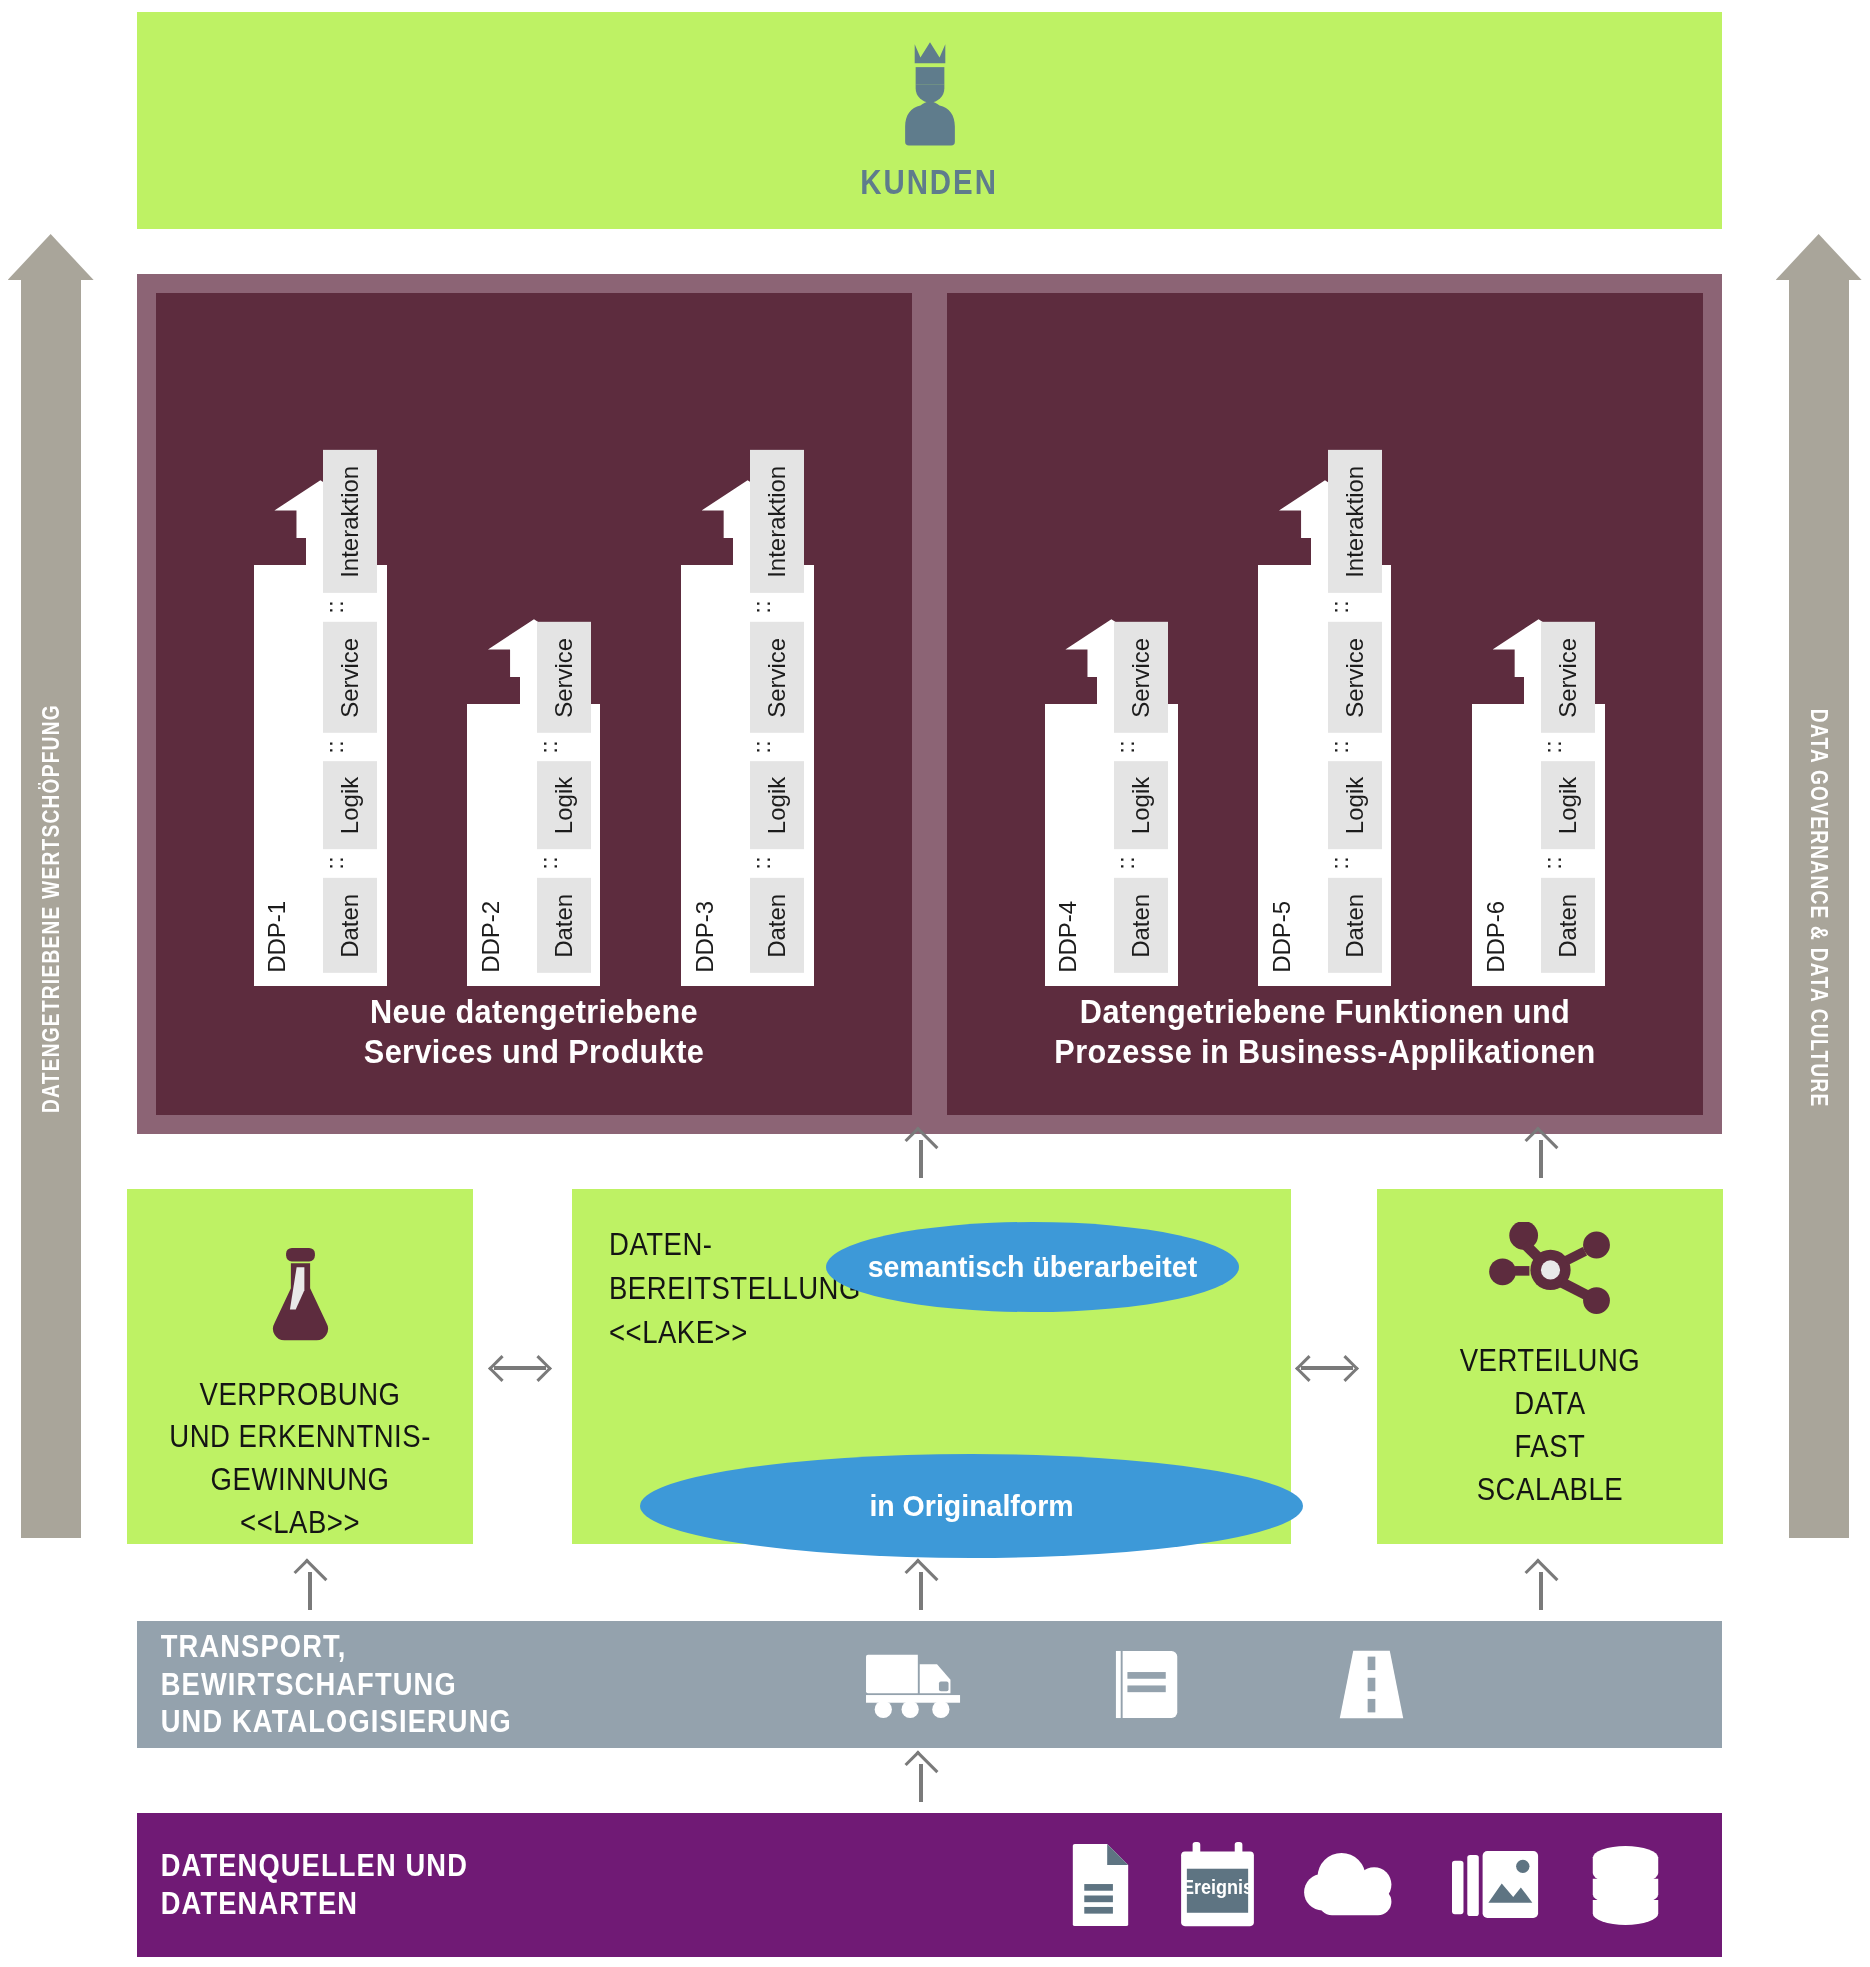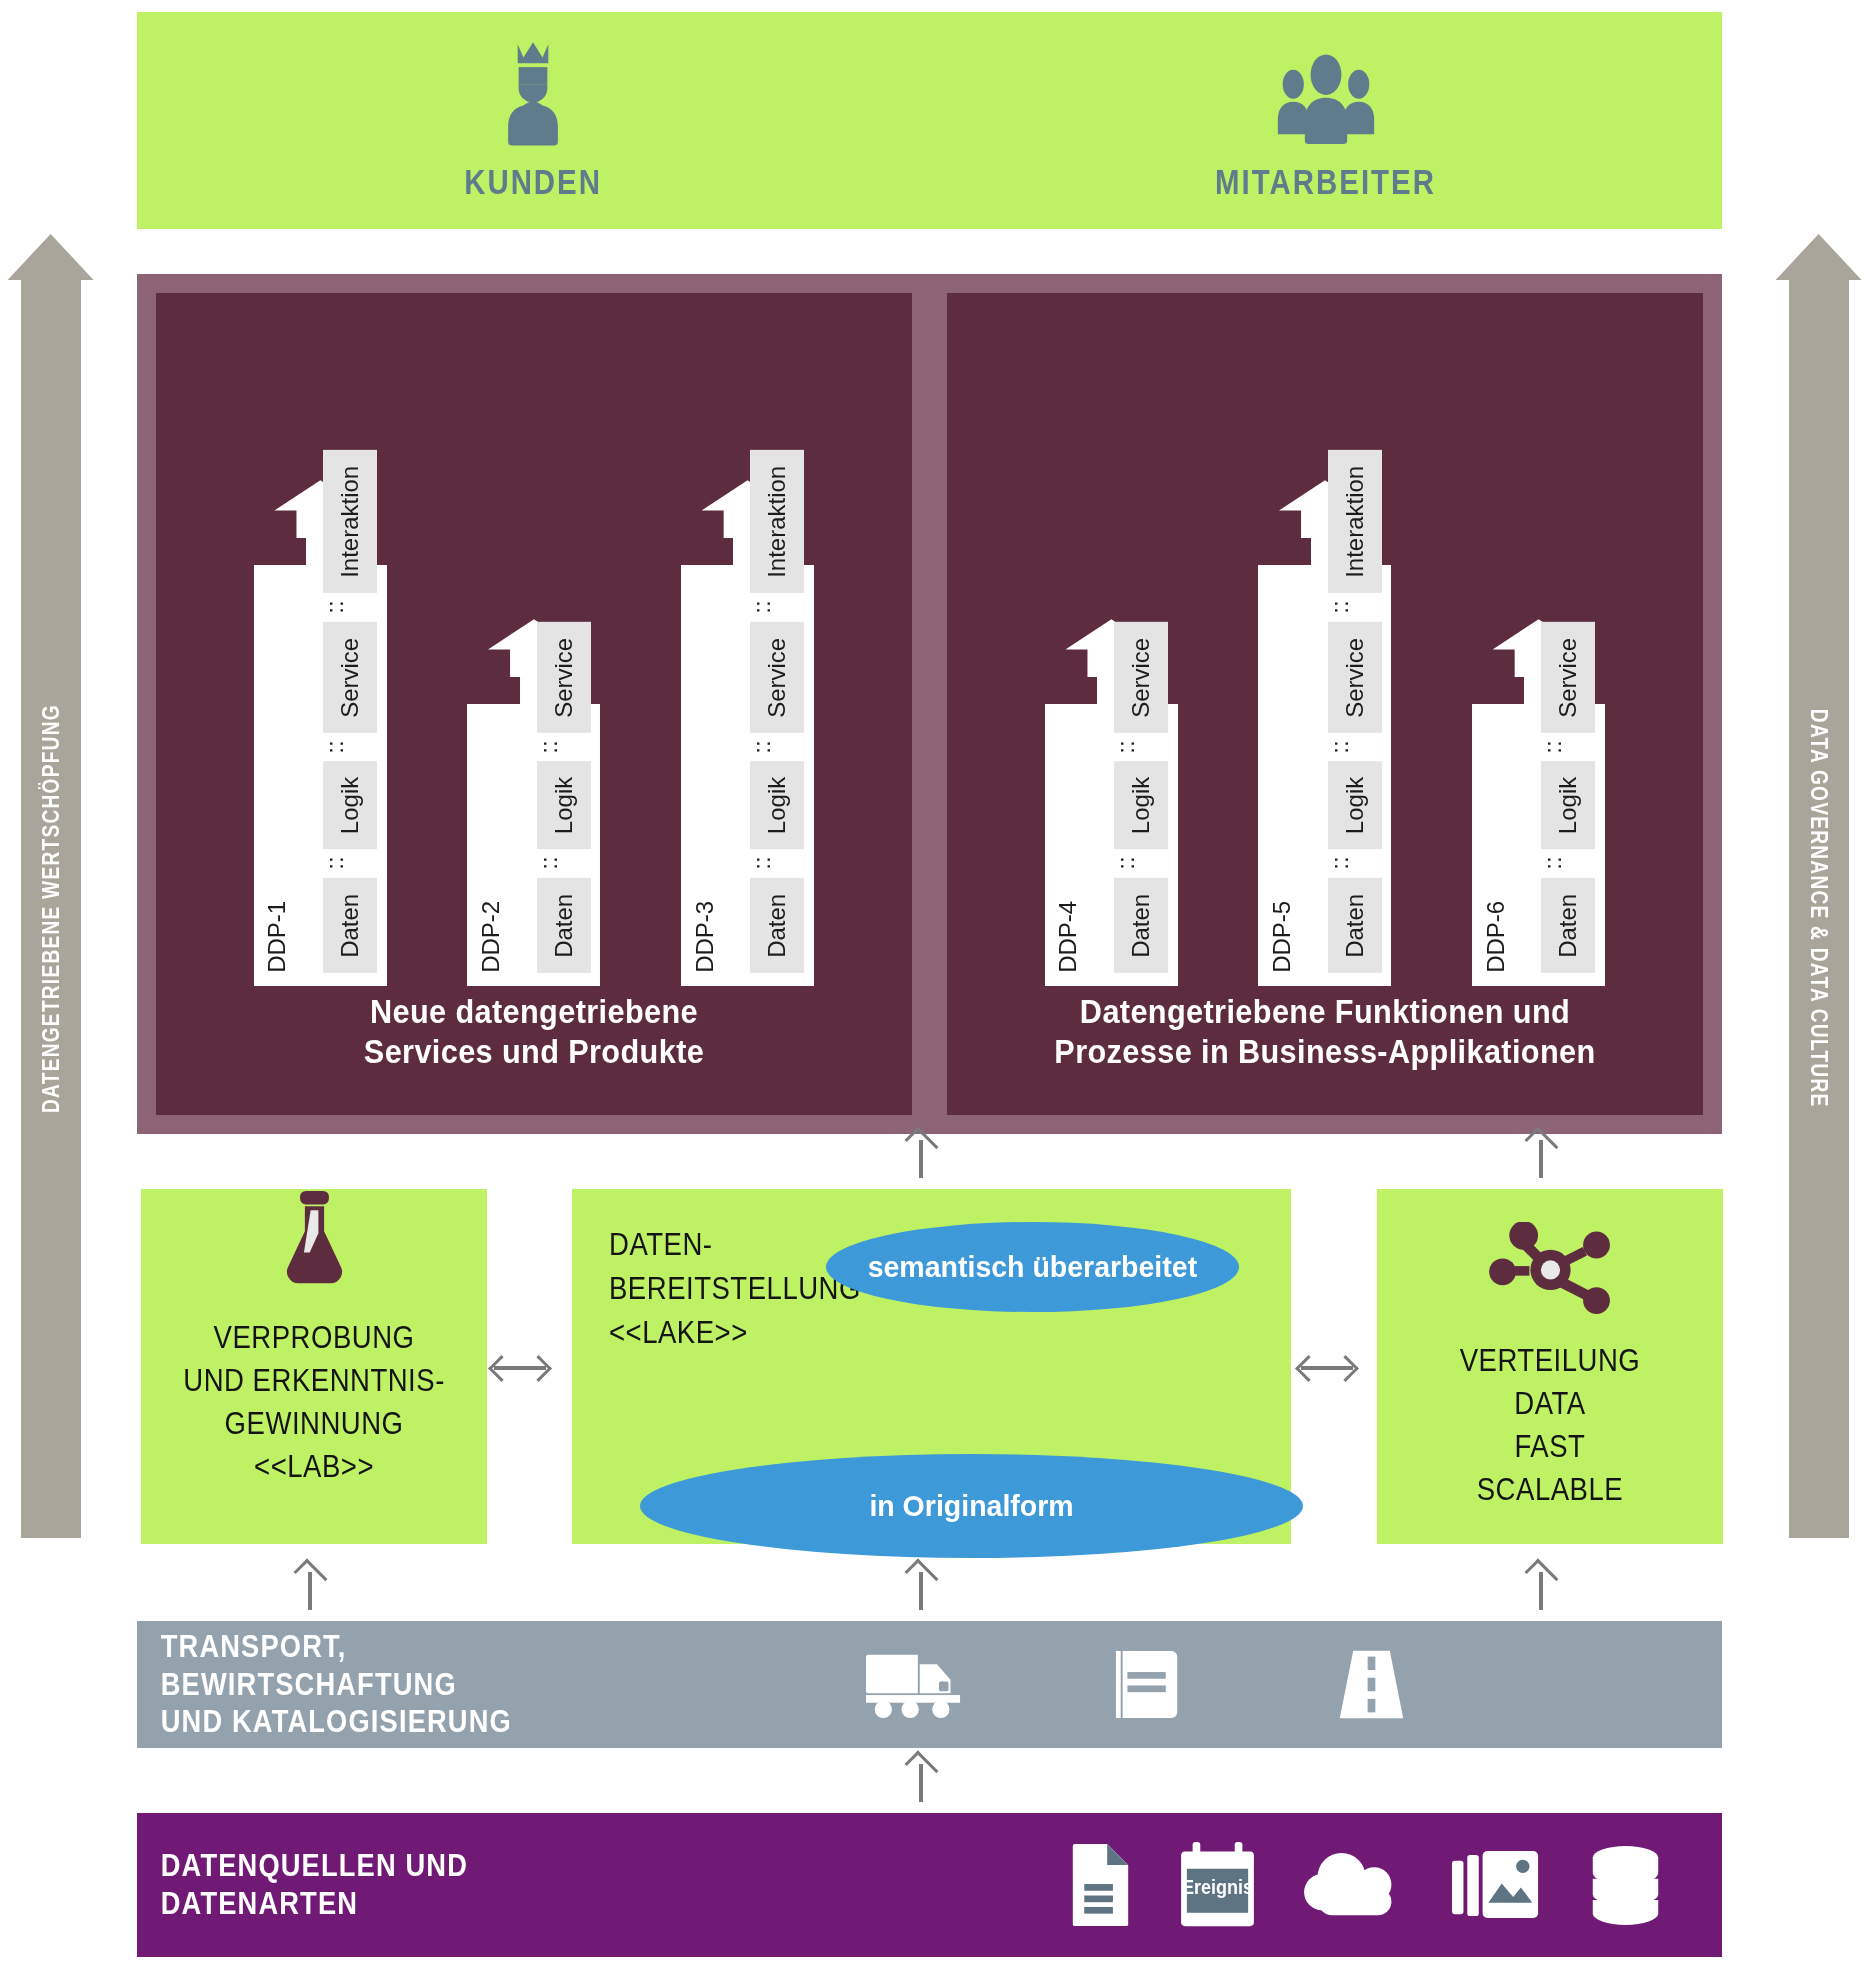--- a/index.html
+++ b/index.html
@@ -130,22 +130,22 @@
     transform:rotate(45deg); transform-origin:center;
   }
   .thin-lr{ position:absolute; width:60px; height:38px; }
   .thin-lr .bar{ position:absolute; left:3.8px; top:17.3px; width:52px; height:3.8px; background:#7a7a7a; }
   .thin-lr .hl{ position:absolute; left:1.9px; top:9.6px; width:19px; height:19px;
     border-left:3.8px solid #7a7a7a; border-bottom:3.8px solid #7a7a7a; transform:rotate(45deg); }
   .thin-lr .hr{ position:absolute; right:1.9px; top:9.6px; width:19px; height:19px;
     border-right:3.8px solid #7a7a7a; border-top:3.8px solid #7a7a7a; transform:rotate(45deg); }
 
   
-  #lab-panel{ left:141px; top:1189px; width:346px; height:355px;
-    display:flex; flex-direction:column; align-items:center; justify-content:flex-start; }
+  #lab-panel{ left:127px; top:1189px; width:346px; height:355px;
+    display:flex; flex-direction:column; align-items:center; justify-content:flex-end; }
   .lab-icon{ margin-bottom:27px; }
   .lab-text{
     color:#141414; font-size:32px; line-height:1.34; text-align:center;
     letter-spacing:0.6px; transform:scaleX(0.86);
   }
 
   #lake-panel{ left:572px; top:1189px; width:719px; height:355px; }
   .lake-title{
     position:absolute; left:37px; top:33px;
     color:#141414; font-size:32px; line-height:1.38; letter-spacing:0.6px;
@@ -213,35 +213,20 @@
           <path d="M30 6 L36 20 L46 4 L56 20 L62 6 L62 26 L30 26 Z"></path>
           <rect x="31" y="30" width="30" height="18"></rect>
           <path d="M31 48 h30 v4 a15 15 0 0 1 -30 0 Z"></path>
           <path d="M46 66 c-4 0-7 2-10 4 c-10 2 -16 10 -16 22 v16 a4 4 0 0 0 4 4 h44 a4 4 0 0 0 4 -4 v-16 c0 -12 -6 -20 -16 -22 c-3 -2 -6 -4 -10 -4 Z"></path>
         </g>
       </svg>
     </div>
     <div class="stake-label">KUNDEN</div>
   </div>
 
-  <div class="stake">
-    <div class="stake-icon">
-      <svg width="104" height="108" viewBox="0 0 108 112">
-        <g fill="#5f7c8c">
-          <ellipse cx="20" cy="48" rx="11" ry="15"></ellipse>
-          <path d="M20 66 c-10 0 -16 7 -16 18 v16 h32 v-16 c0 -11 -6 -18 -16 -18 Z"></path>
-          <ellipse cx="88" cy="48" rx="11" ry="15"></ellipse>
-          <path d="M88 66 c-10 0 -16 7 -16 18 v16 h32 v-16 c0 -11 -6 -18 -16 -18 Z"></path>
-          <ellipse cx="54" cy="38" rx="16" ry="21"></ellipse>
-          <path d="M54 62 c-14 0 -22 9 -22 24 v20 a4 4 0 0 0 4 4 h36 a4 4 0 0 0 4 -4 v-20 c0 -15 -8 -24 -22 -24 Z"></path>
-        </g>
-      </svg>
-    </div>
-    <div class="stake-label">MITARBEITER</div>
-  </div>
 
 </div>
 
 <div id="ddp-band">
   <div class="inner">
 
     <div class="ddp-group">
       <div class="ddp-cols">
 
         <div class="ddp" style="margin-bottom:0px;">

